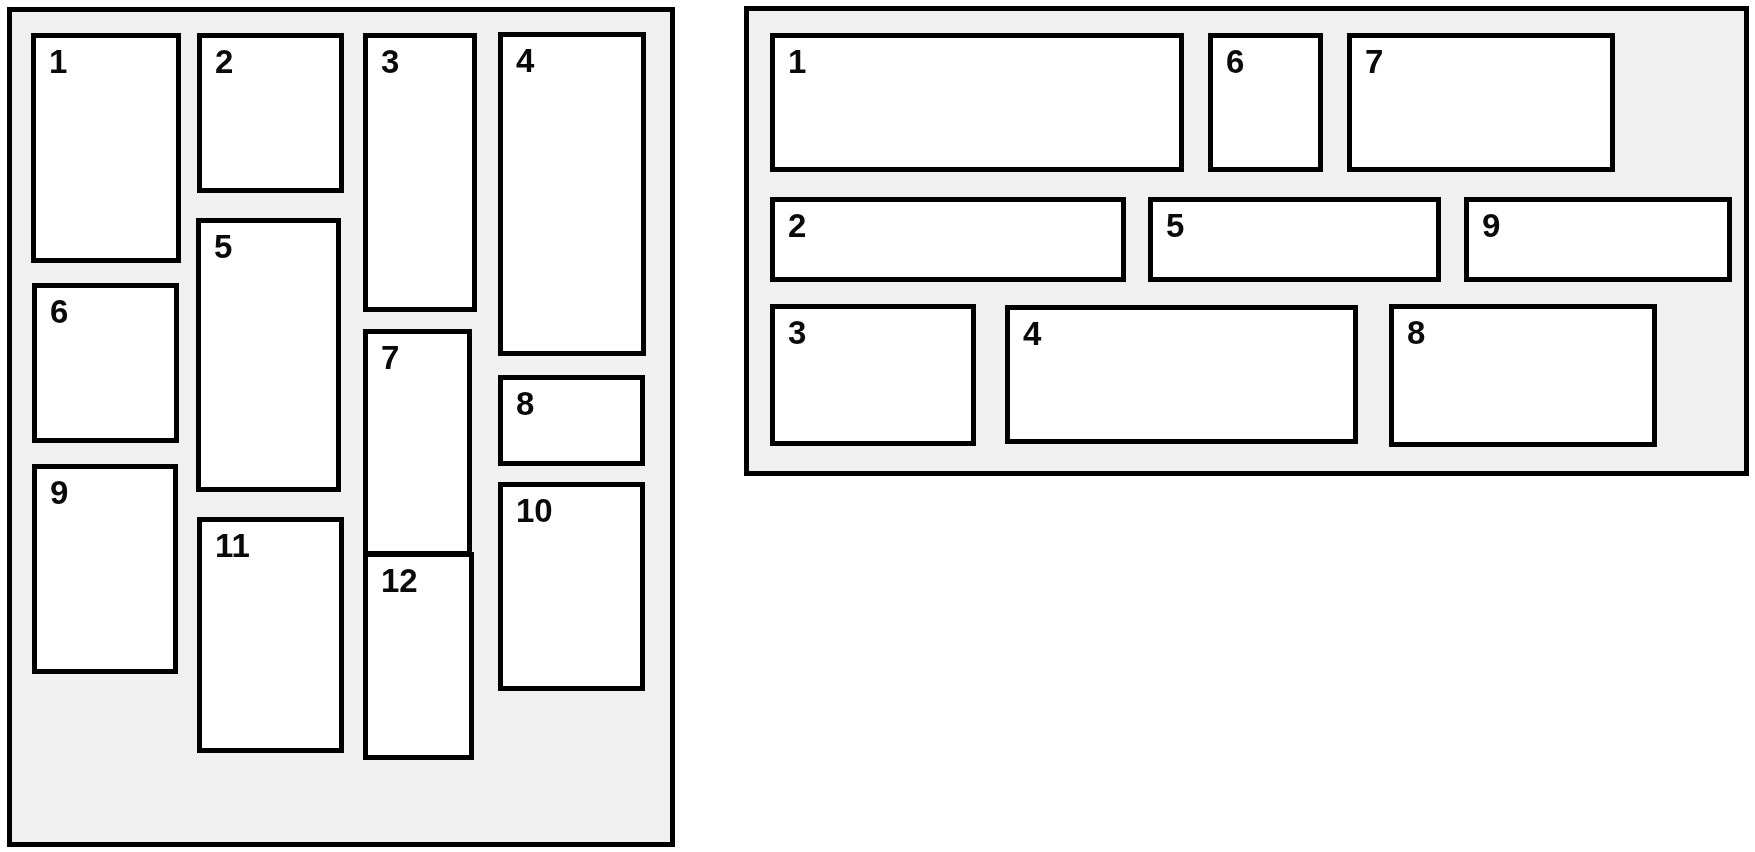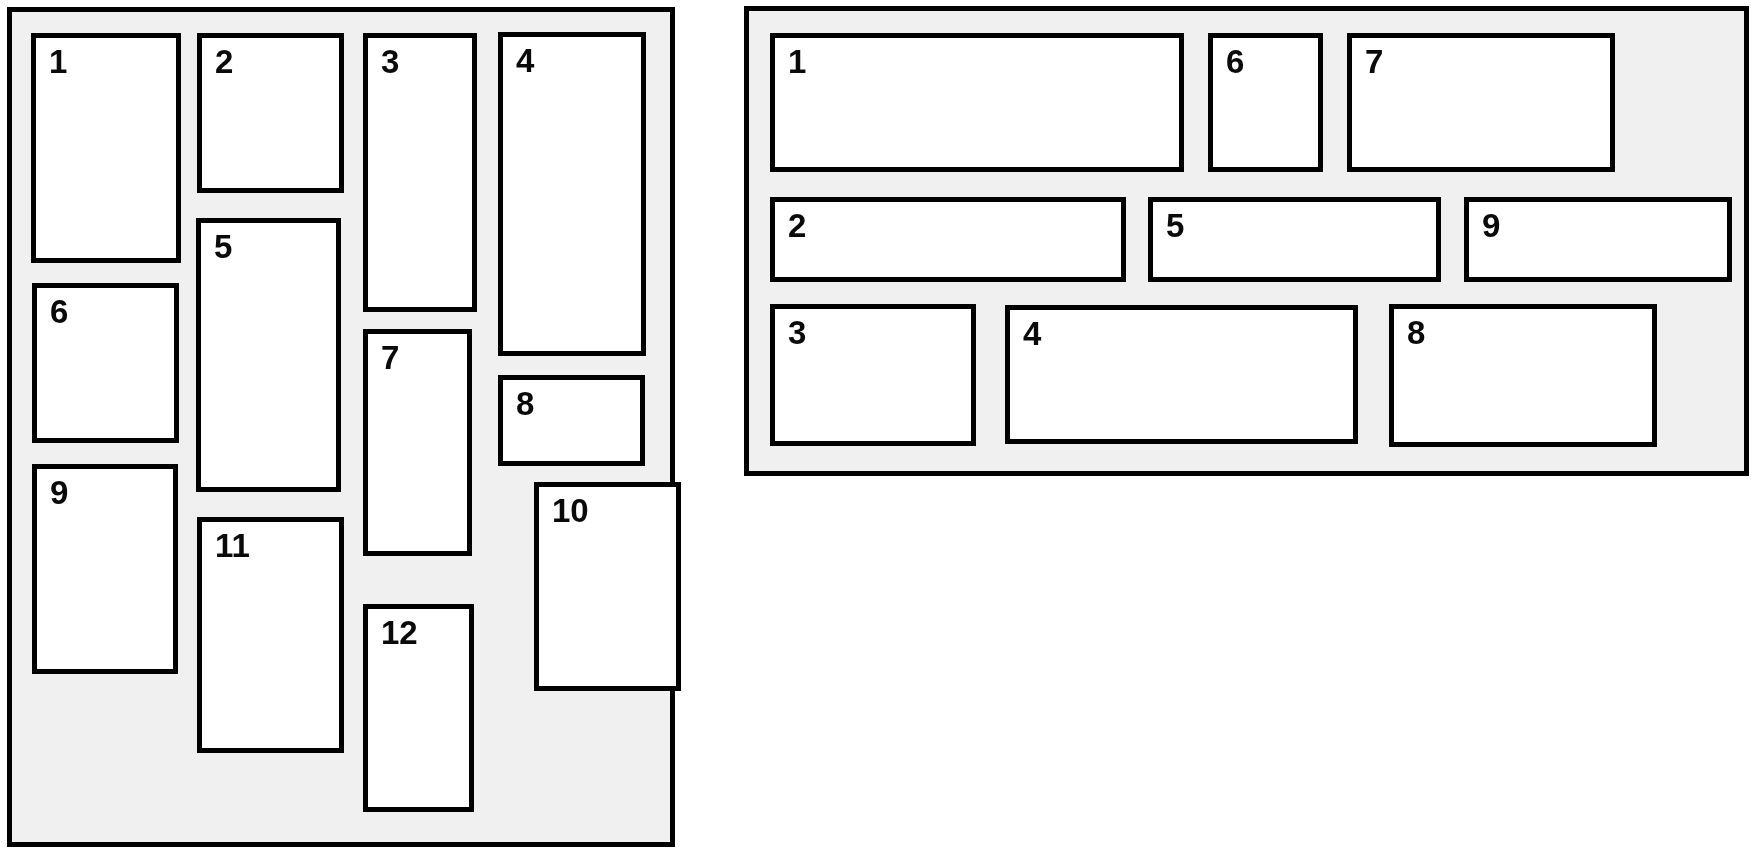--- a/index.html
+++ b/index.html
@@ -39,23 +39,23 @@
   
   #lb1  { left: 19px;  top: 21px;  width: 150px; height: 230px; }
   #lb2  { left: 185px; top: 21px;  width: 147px; height: 160px; }
   #lb3  { left: 351px; top: 21px;  width: 114px; height: 279px; }
   #lb4  { left: 486px; top: 20px;  width: 148px; height: 324px; }
   #lb5  { left: 184px; top: 206px; width: 145px; height: 274px; }
   #lb6  { left: 20px;  top: 271px; width: 147px; height: 160px; }
   #lb7  { left: 351px; top: 317px; width: 109px; height: 227px; }
   #lb8  { left: 486px; top: 363px; width: 147px; height: 91px;  }
   #lb9  { left: 20px;  top: 452px; width: 146px; height: 210px; }
-  #lb10 { left: 486px; top: 470px; width: 147px; height: 209px; margin-left: 36px; }
+  #lb10 { left: 486px; top: 470px; width: 147px; height: 209px; }
   #lb11 { left: 185px; top: 505px; width: 147px; height: 236px; }
-  #lb12 { left: 351px; top: 592px; width: 111px; height: 208px; }
+  #lb12 { left: 351px; top: 540px; width: 111px; height: 208px; }
 
   
   #rb1 { left: 21px;  top: 22px;  width: 414px; height: 139px; }
   #rb2 { left: 21px;  top: 186px; width: 356px; height: 85px;  }
   #rb3 { left: 21px;  top: 293px; width: 206px; height: 142px; }
   #rb4 { left: 256px; top: 294px; width: 353px; height: 139px; }
   #rb5 { left: 399px; top: 186px; width: 293px; height: 85px;  }
   #rb6 { left: 459px; top: 22px;  width: 115px; height: 139px; }
   #rb7 { left: 598px; top: 22px;  width: 268px; height: 139px; }
   #rb8 { left: 640px; top: 293px; width: 268px; height: 143px; }

